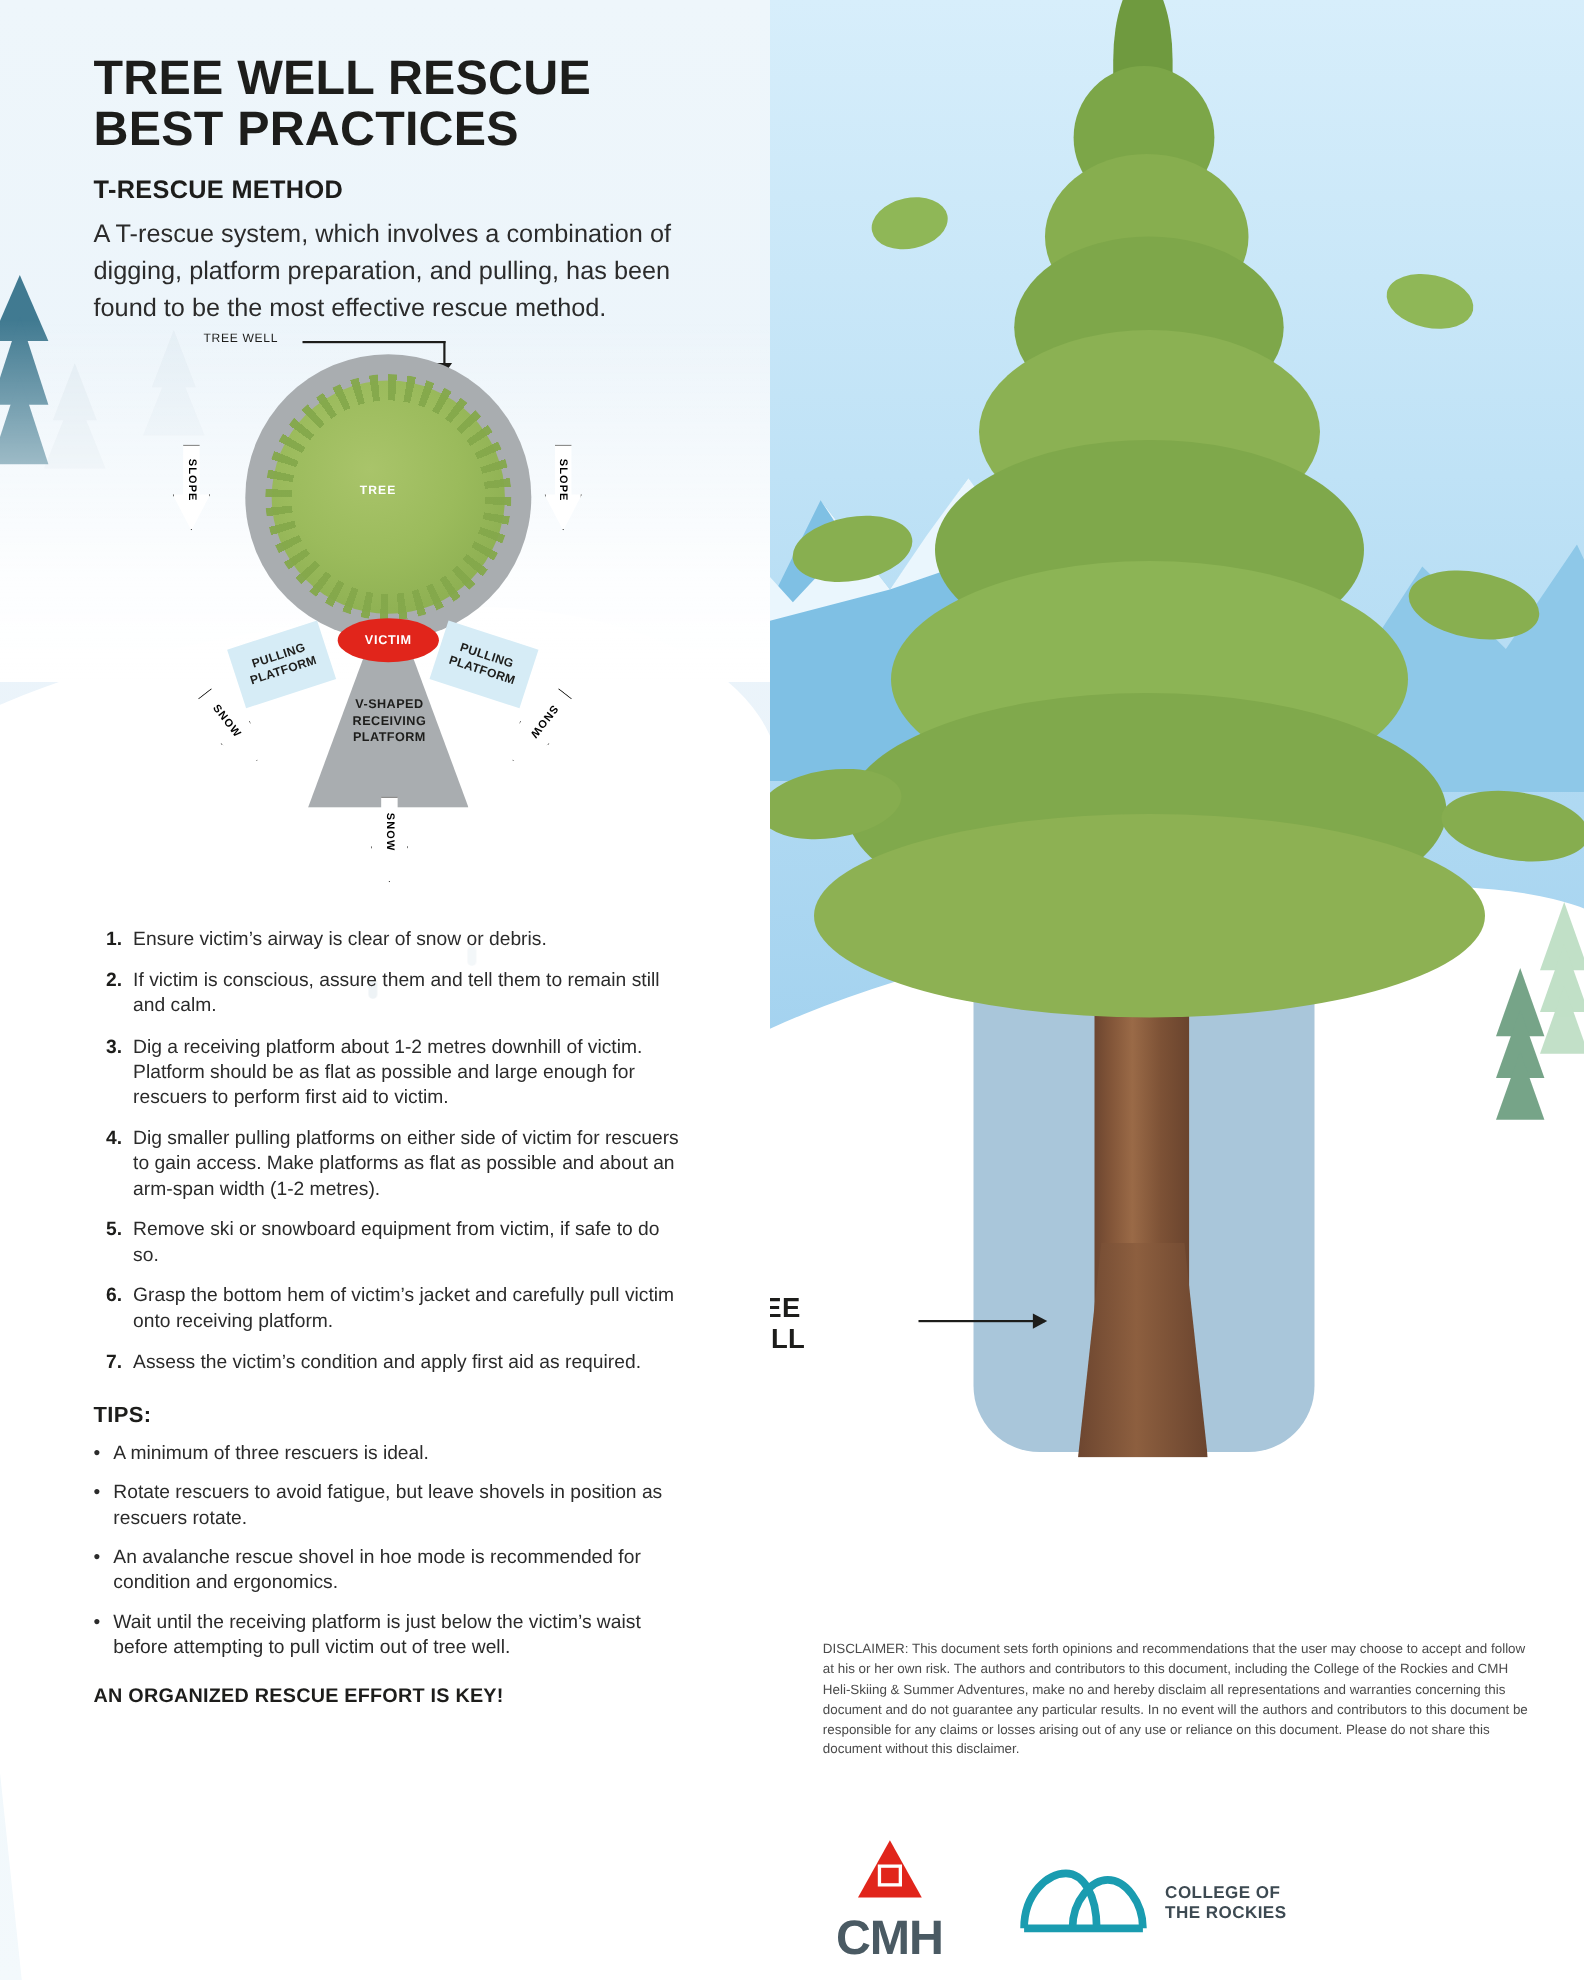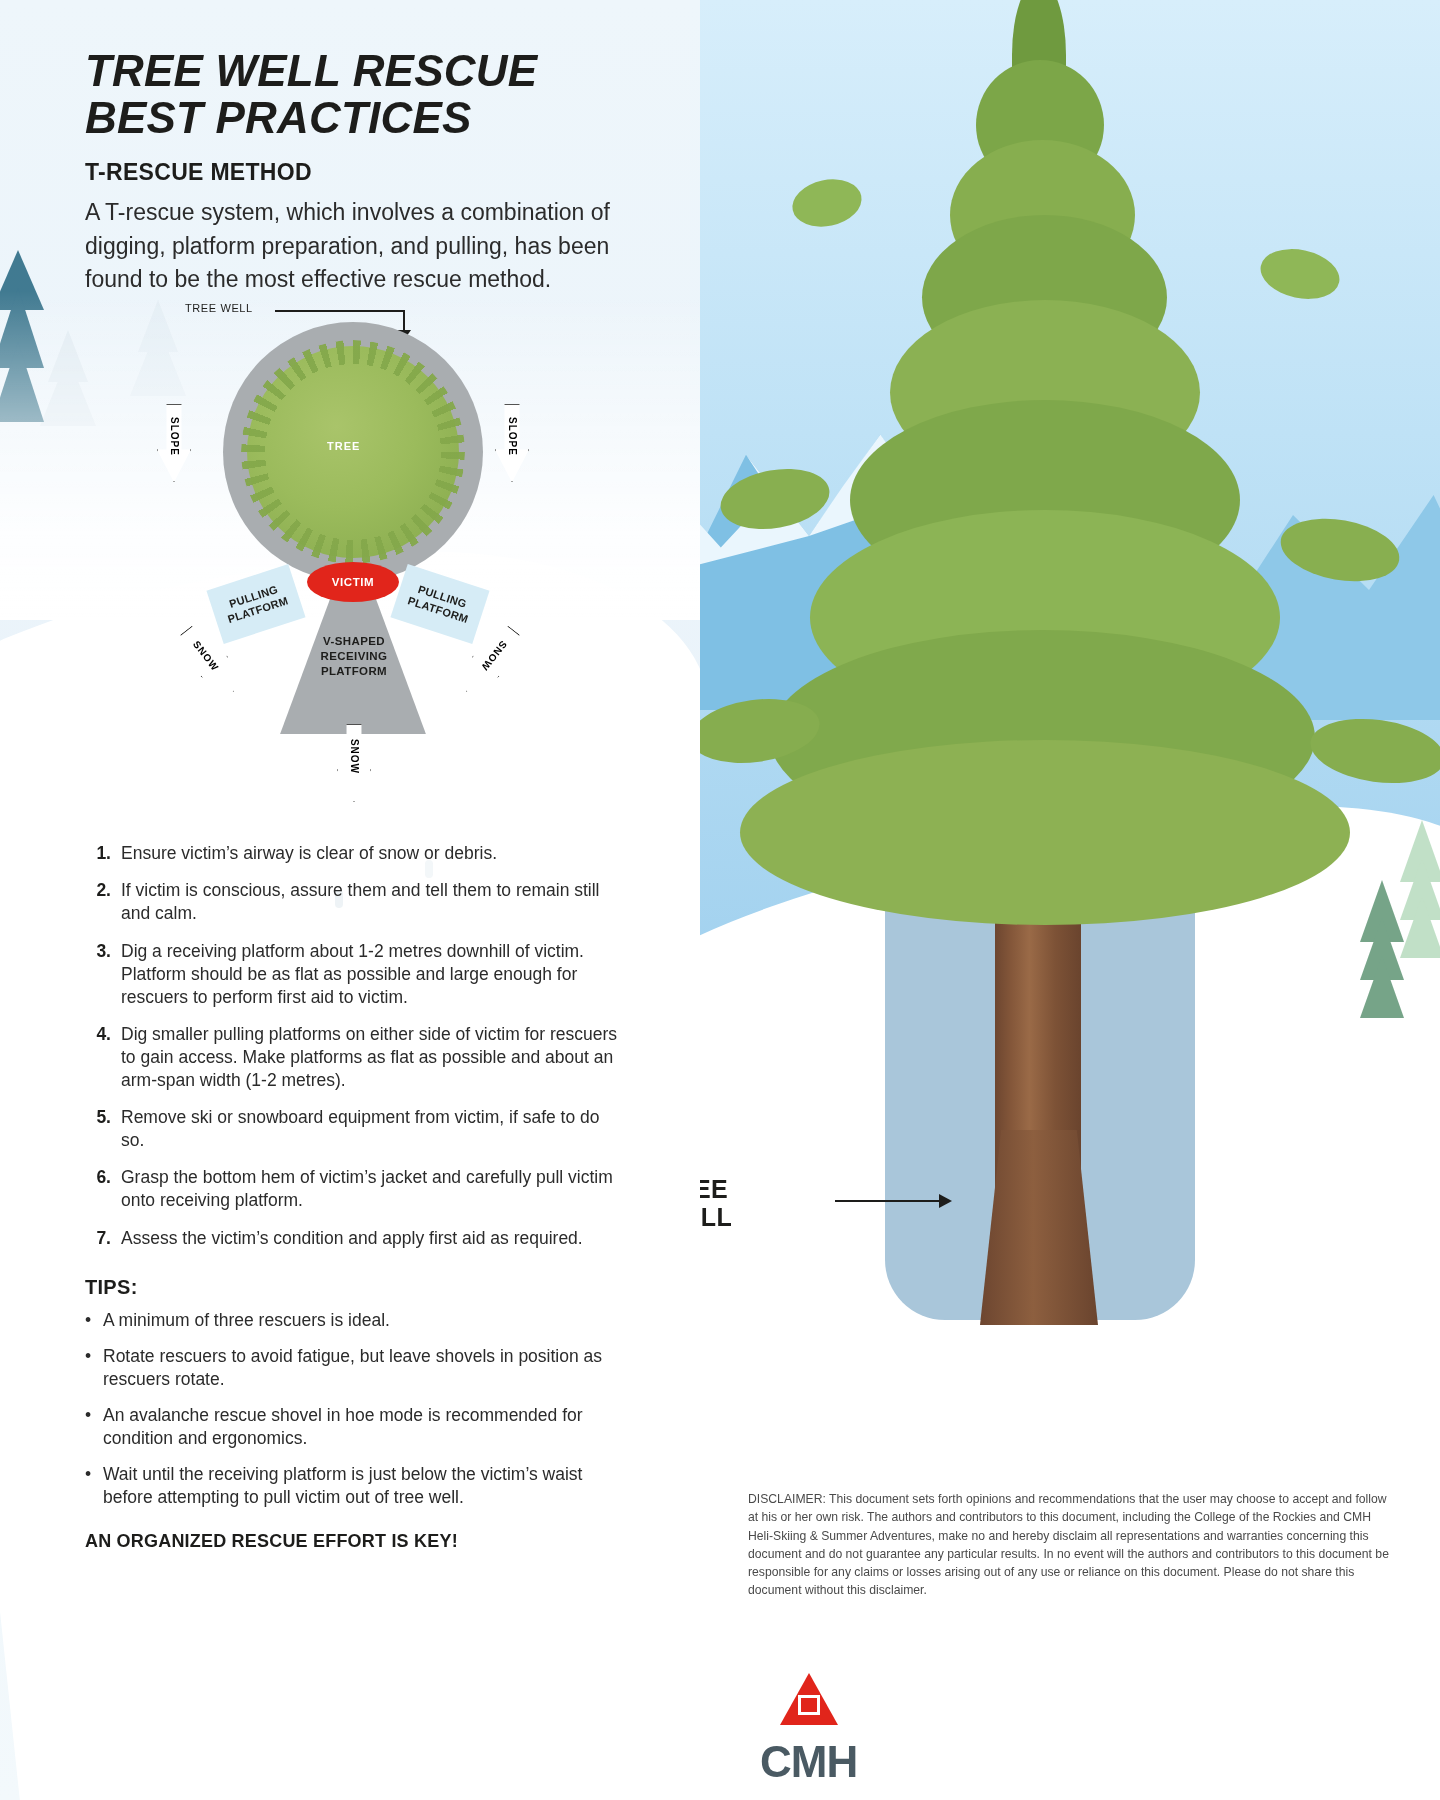--- a/index.html
+++ b/index.html
@@ -44,21 +44,21 @@
   .dark-tree .tri {
     width:0;height:0;margin:0 auto;
     border-left:26px solid transparent;border-right:26px solid transparent;
     border-bottom:80px solid #2e6d86;
   }
 
   .content { position:absolute; left:0; top:0; width:700px; padding:30px 55px 0 85px; }
 
   h1.title {
     font-size:44px; font-weight:bold; letter-spacing:.2px; line-height:1.06;
-    color:#1d1d1b; margin:18px 0 0 0; text-transform:uppercase;font-style:italic;
+    color:#1d1d1b; margin:18px 0 0 0; text-transform:uppercase;
   }
   h2.subtitle {
     font-size:23px; font-weight:bold; color:#1d1d1b; margin:18px 0 10px 0;
     letter-spacing:.3px; text-transform:uppercase;
   }
   p.intro { font-size:23px; line-height:1.45; color:#2b2b2b; margin:0 0 6px 0; max-width:575px; }
 
   
   .diagram { position:relative; width:560px; height:520px; margin:8px 0 0 -10px; }
   .dg-label {
@@ -359,15 +359,26 @@
   <div class="disclaimer">DISCLAIMER:  This document sets forth opinions and recommendations that the user may choose to accept and follow at his or her own risk. The authors and contributors to this document, including the College of the Rockies and CMH Heli-Skiing &amp; Summer Adventures, make no and hereby disclaim all representations and warranties concerning this document and do not guarantee any particular results. In no event will the authors and contributors to this document be responsible for any claims or losses arising out of any use or reliance on this document. Please do not share this document without this disclaimer.</div>
 
   <div class="logos">
     <div class="cmh">
       <div class="cmh-mark">
         <div class="cmh-tri"></div>
         <div class="cmh-inner"></div>
       </div>
       <div class="cmh-text">CMH</div>
     </div>
+    <div class="cor">
+      <svg width="118" height="66" viewBox="0 0 118 66">
+        <path d="M4 56 C4 24 26 6 42 6 C58 6 70 26 70 56" fill="none" stroke="#1a9cb0" stroke-width="7"></path>
+        <path d="M48 56 C48 30 66 12 80 12 C96 12 112 32 112 56" fill="none" stroke="#1a9cb0" stroke-width="7"></path>
+        <path d="M4 56 L112 56" stroke="#1a9cb0" stroke-width="7" fill="none"></path>
+      </svg>
+      <div class="cor-text">
+        <div>COLLEGE OF</div>
+        <div>THE ROCKIES</div>
+      </div>
+    </div>
   </div>
 
 </div>
 
 </body></html>

